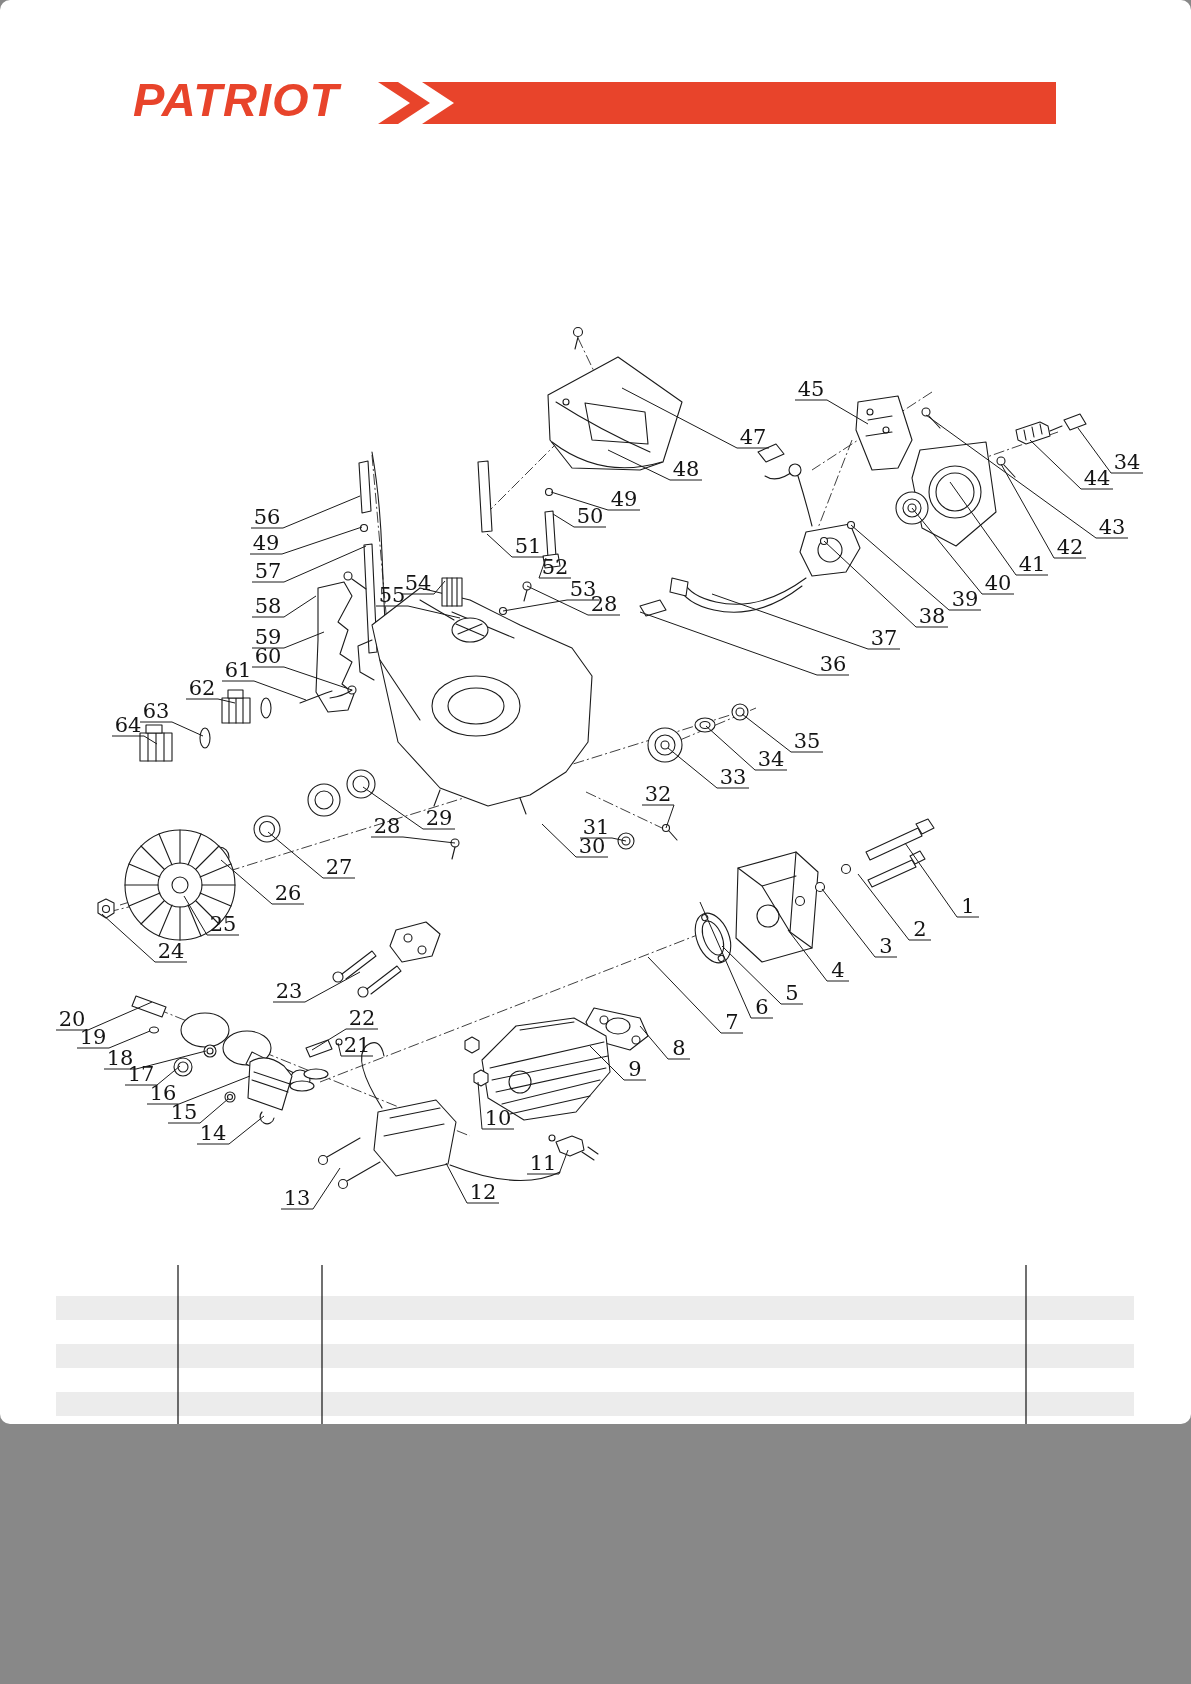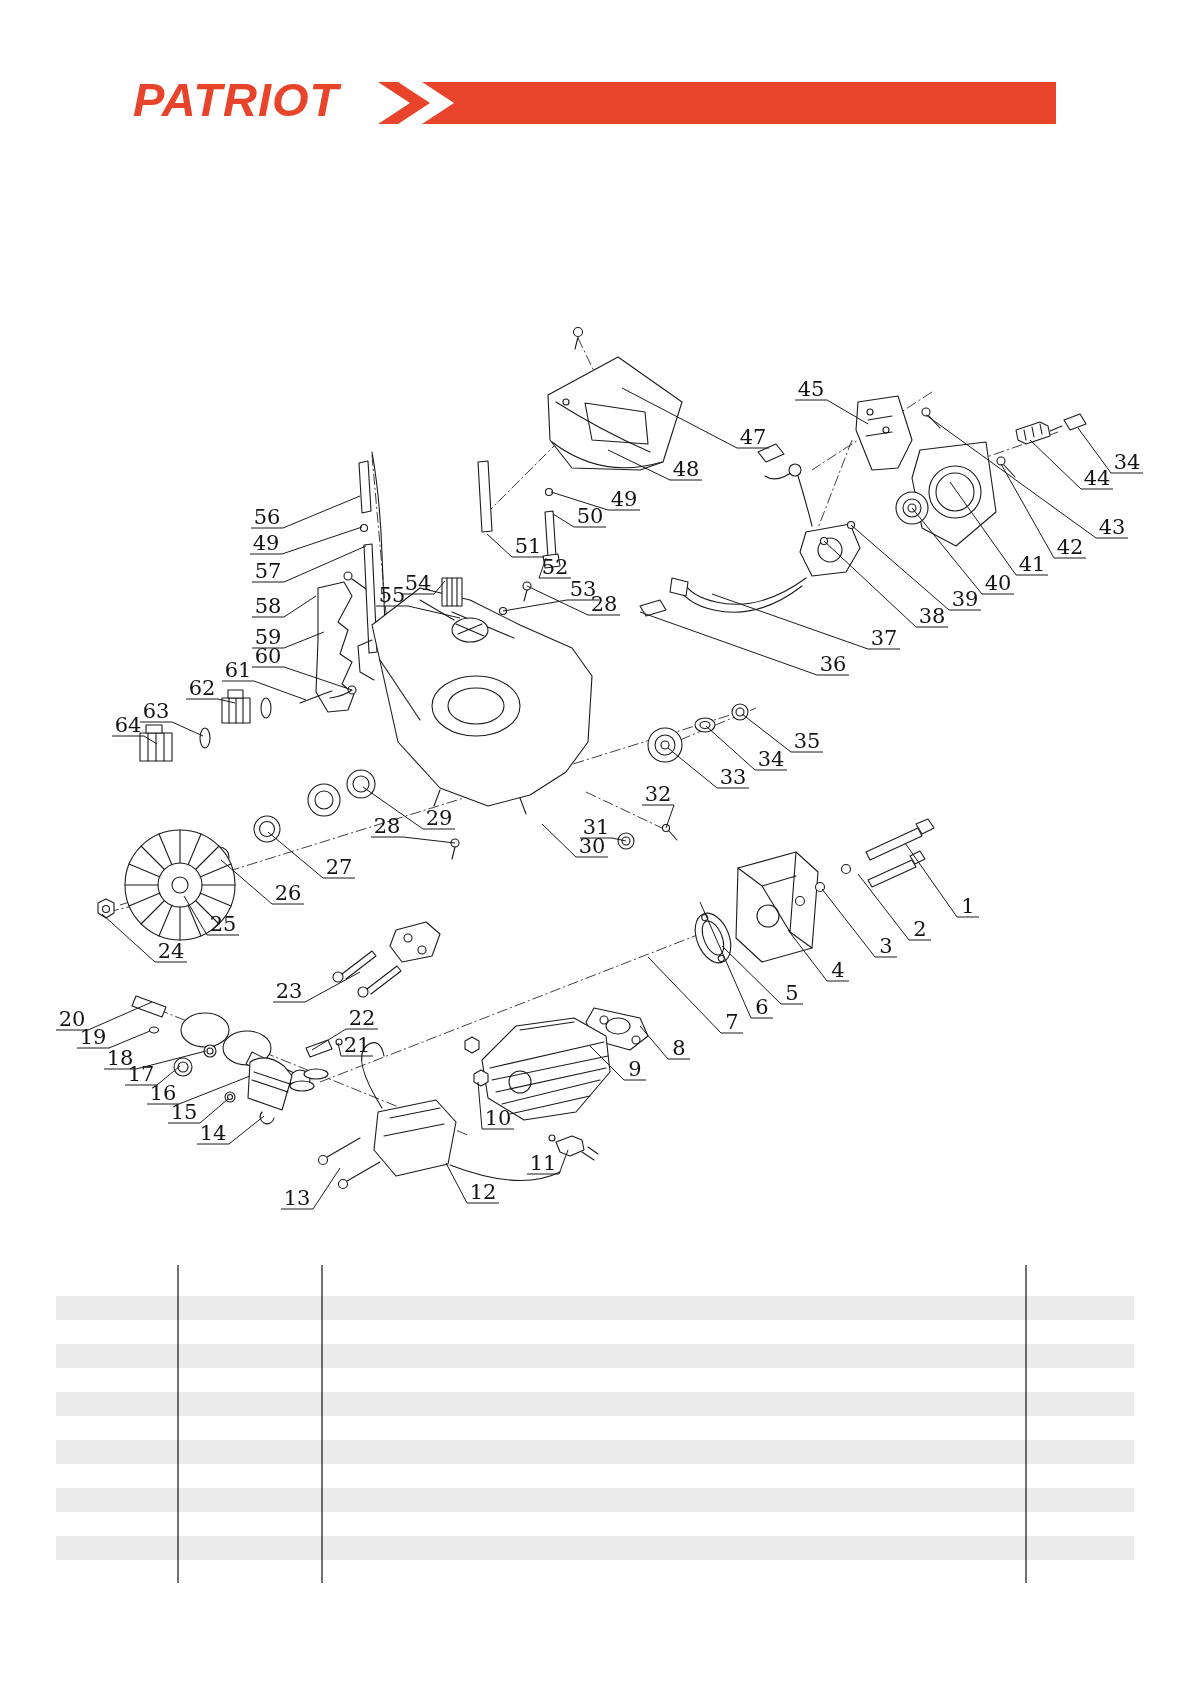--- a/index.html
+++ b/index.html
@@ -1,16 +1,16 @@
 <!DOCTYPE html>
 <html><head>
 <meta charset="utf-8">
 <style>
   html,body{margin:0;padding:0;background:#888;}
-  .page{position:relative;width:1191px;height:1684px;background:#ffffff;margin:0 auto;overflow:hidden;}
+  .page{position:relative;width:1191px;height:1424px;background:#ffffff;margin:0 auto;overflow:hidden;border-radius:10px;}
   .page svg{position:absolute;left:0;top:0;}
   .logo{font-family:"Liberation Sans",sans-serif;font-weight:bold;font-style:italic;
         font-size:47px;letter-spacing:1px;fill:#e8442b;}
   .accent{fill:#e8442b;stroke:none;}
   .lbl{font-family:"DejaVu Serif",serif;font-size:21px;fill:#141414;}
   .part{stroke:#1b1b1b;fill:none;stroke-width:1.1;stroke-linejoin:round;stroke-linecap:round;}
   .partf{stroke:#1b1b1b;fill:#ffffff;stroke-width:1.1;stroke-linejoin:round;stroke-linecap:round;}
   .dash{stroke:#2a2a2a;fill:none;stroke-width:0.9;stroke-dasharray:11 3 2 3;}
   .ldr{stroke:#1b1b1b;stroke-width:1;}
   .tline{stroke:#111;stroke-width:1.2;}

